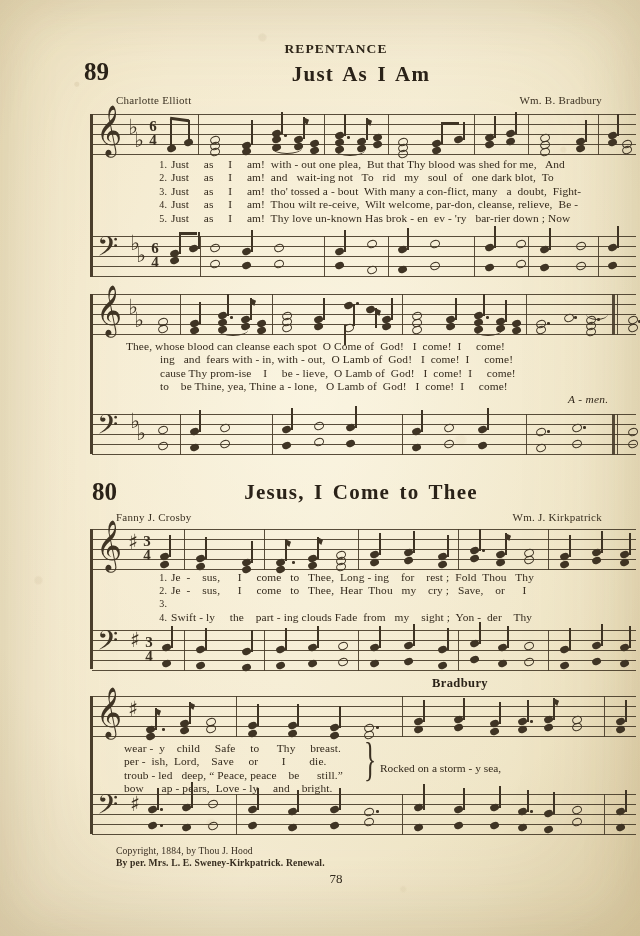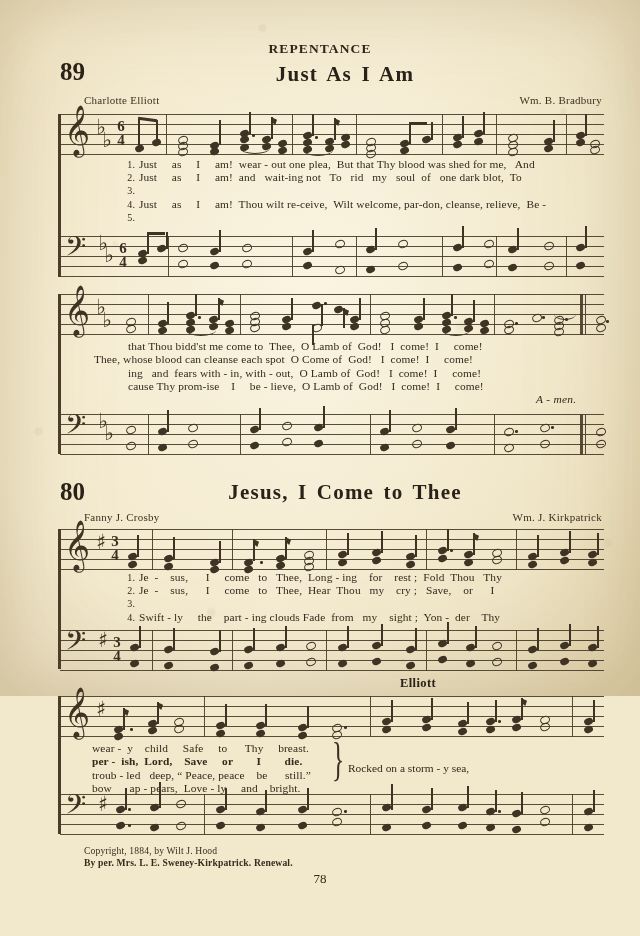--- a/index.html
+++ b/index.html
@@ -11,25 +11,26 @@
     height: 936px;
     overflow: hidden;
     background: #f2e8cb;
     font-family: "Liberation Serif", serif;
     color: #3a3022;
   }
 
   #page {
     position: relative;
     width: 640px;
-    height: 696px;
+    height: 936px;
     background:
       radial-gradient(ellipse 78% 70% at 48% 42%, rgba(255,252,238,0.55) 0%, rgba(255,250,235,0.18) 45%, rgba(196,176,130,0.00) 72%, rgba(173,152,106,0.20) 100%),
       linear-gradient(103deg, #efe4c4 0%, #f3e9cd 22%, #f4ebd1 52%, #efe5c6 80%, #e9dcb8 100%);
     box-sizing: border-box;
+    padding-left: 32px;
   }
   
   #page:before {
     content: "";
     position: absolute;
     inset: 0;
     pointer-events: none;
     background-image:
       radial-gradient(circle at 12% 9%, rgba(150,124,76,0.10) 0 2px, transparent 3px),
       radial-gradient(circle at 41% 4%, rgba(150,124,76,0.08) 0 3px, transparent 5px),
@@ -263,21 +264,21 @@
   }
 </style>
 </head>
 <body>
 
 <div id="page">
   <div class="content">
 
     <div class="section-head">REPENTANCE</div>
 
-    <div class="hymn-number" style="left:60px; top:58px;">89</div>
+    <div class="hymn-number" style="left:52px; top:58px;">89</div>
     <div class="hymn-title" style="top:62px;">Just As I Am</div>
     <div class="credit left" style="top:94px;">Charlotte Elliott</div>
     <div class="credit right" style="top:94px;">Wm. B. Bradbury</div>
 
     <div class="system" style="left:58px; top:112px; width:546px; height:170px;">
 
       <div class="sysbrace" style="left:0; top:2px; height:163px;"></div>
 
       <div class="staff" style="left:2px; top:2px; width:544px; height:41px;">
         <div class="ln" style="top:0px;"></div>
@@ -369,35 +370,37 @@
         <div class="nh" style="left:516px; top:18px;"></div>
         <div class="nh" style="left:516px; top:25px;"></div>
         <div class="stem" style="left:525px; top:0px; height:22px;"></div>
         <div class="nh open" style="left:530px; top:26px;"></div>
         <div class="nh open" style="left:530px; top:32px;"></div>
       </div>
 
       <div class="lyric-block" style="left:62px; top:46px;">
         <div class="lyric-row">
           <span class="vn">1.</span>
-          <span class="txt" style="white-space:pre;">Just     as     I     am!  wear - out one plea,  But that Thy blood was shed for me,   And</span>
+          <span class="txt" style="white-space:pre;">Just     as     I     am!  with - out one plea,  But that Thy blood was shed for me,   And</span>
         </div>
         <div class="lyric-row">
           <span class="vn">2.</span>
           <span class="txt" style="white-space:pre;">Just     as     I     am!  and   wait-ing not   To   rid   my   soul  of   one dark blot,  To</span>
         </div>
         <div class="lyric-row">
           <span class="vn">3.</span>
+          <span class="txt" style="white-space:pre;">Just     as     I     am!  tho' tossed a - bout  With many a con-flict, many   a  doubt,  Fight-</span>
         </div>
         <div class="lyric-row">
           <span class="vn">4.</span>
           <span class="txt" style="white-space:pre;">Just     as     I     am!  Thou wilt re-ceive,  Wilt welcome, par-don, cleanse, relieve,  Be -</span>
         </div>
         <div class="lyric-row">
           <span class="vn">5.</span>
+          <span class="txt" style="white-space:pre;">Just     as     I     am!  Thy love un-known Has brok - en  ev - 'ry   bar-rier down ; Now</span>
         </div>
       </div>
 
       <div class="staff" style="left:2px; top:124px; width:544px; height:41px;">
         <div class="ln" style="top:0px;"></div>
         <div class="ln" style="top:10px;"></div>
         <div class="ln" style="top:20px;"></div>
         <div class="ln" style="top:30px;"></div>
         <div class="ln" style="top:40px;"></div>
 
@@ -561,30 +564,30 @@
         <div class="barline thick" style="left:520px; top:0; height:41px;"></div>
         <div class="barline" style="left:525px; top:0; height:41px;"></div>
 
         <div class="nh open" style="left:536px; top:22px;"></div>
         <div class="nh open" style="left:536px; top:30px;"></div>
         <div class="dot" style="left:546px; top:26px;"></div>
       </div>
 
       <div class="lyric-block" style="left:18px; top:48px; width:520px;">
         <div class="lyric-row">
-          <span class="txt" style="white-space:pre; padding-left:52px;">that Thou bidd'st me come to  Thee,  O Lamb of  God!   I  come!  I     come!</span>
-        </div>
-        <div class="lyric-row">
           <span class="txt" style="white-space:pre; padding-left:18px;">Thee, whose blood can cleanse each spot  O Come of  God!   I  come!  I     come!</span>
         </div>
         <div class="lyric-row">
           <span class="txt" style="white-space:pre; padding-left:52px;">ing   and  fears with - in, with - out,  O Lamb of  God!   I  come!  I     come!</span>
         </div>
         <div class="lyric-row">
           <span class="txt" style="white-space:pre; padding-left:52px;">cause Thy prom-ise    I     be - lieve,  O Lamb of  God!   I  come!  I     come!</span>
+        </div>
+        <div class="lyric-row">
+          <span class="txt" style="white-space:pre; padding-left:52px;">to    be Thine, yea, Thine a - lone,   O Lamb of  God!   I  come!  I     come!</span>
         </div>
       </div>
 
       <div class="amen" style="left:478px; top:101px;">A - men.</div>
 
       <div class="staff" style="left:2px; top:122px; width:544px; height:41px;">
         <div class="ln" style="top:0px;"></div>
         <div class="ln" style="top:10px;"></div>
         <div class="ln" style="top:20px;"></div>
         <div class="ln" style="top:30px;"></div>
@@ -829,21 +832,21 @@
         <div class="nh" style="left:500px; top:12px;"></div>
         <div class="nh" style="left:500px; top:28px;"></div>
         <div class="stem" style="left:509px; top:-6px; height:22px;"></div>
 
         <div class="nh" style="left:528px; top:14px;"></div>
         <div class="nh" style="left:528px; top:30px;"></div>
         <div class="stem" style="left:537px; top:-4px; height:22px;"></div>
       </div>
     </div>
 
-    <div class="refrain-label" style="left:400px; top:676px;">Elliott</div>
+    <div class="refrain-label" style="left:400px; top:676px;">Bradbury</div>
 
     <div class="system" style="left:58px; top:694px; width:546px; height:145px;">
 
       <div class="sysbrace" style="left:0; top:2px; height:138px;"></div>
 
       <div class="staff" style="left:2px; top:2px; width:544px; height:41px;">
         <div class="ln" style="top:0px;"></div>
         <div class="ln" style="top:10px;"></div>
         <div class="ln" style="top:20px;"></div>
         <div class="ln" style="top:30px;"></div>
@@ -913,21 +916,21 @@
         <div class="nh" style="left:524px; top:22px;"></div>
         <div class="nh" style="left:524px; top:30px;"></div>
         <div class="stem" style="left:533px; top:4px; height:22px;"></div>
       </div>
 
       <div class="lyric-block" style="left:34px; top:48px;">
         <div class="lyric-row">
           <span class="txt" style="white-space:pre;">wear -  y    child     Safe     to      Thy     breast.</span>
         </div>
         <div class="lyric-row">
-          <span class="txt" style="white-space:pre;font-weight:bold;">per -  ish,  Lord,    Save     or        I        die.</span>
+          <span class="txt" style="white-space:pre;">per -  ish,  Lord,    Save     or        I        die.</span>
         </div>
         <div class="lyric-row">
           <span class="txt" style="white-space:pre;">troub - led   deep, “ Peace, peace    be      still.”</span>
         </div>
         <div class="lyric-row">
           <span class="txt" style="white-space:pre;">bow      ap - pears,  Love - ly     and    bright.</span>
         </div>
       </div>
 
       <div class="rbrace" style="left:274px; top:43px;">}</div>
@@ -999,20 +1002,20 @@
         <div class="nh open" style="left:480px; top:24px;"></div>
 
         <div class="barline" style="left:512px; top:0; height:41px;"></div>
         <div class="nh" style="left:524px; top:14px;"></div>
         <div class="nh" style="left:524px; top:30px;"></div>
         <div class="stem" style="left:533px; top:-4px; height:22px;"></div>
       </div>
     </div>
 
     <div class="copyright" style="top:845px;">
-      <div class="l1">Copyright, 1884, by Wilt J. Hood</div>
+      <div class="l1">Copyright, 1884, by Thou J. Hood</div>
       <div class="l2">By per. Mrs. L. E. Sweney-Kirkpatrick.   Renewal.</div>
     </div>
 
     <div class="page-num" style="top:871px;">78</div>
 
   </div>
 </div>
 
 </body></html>

